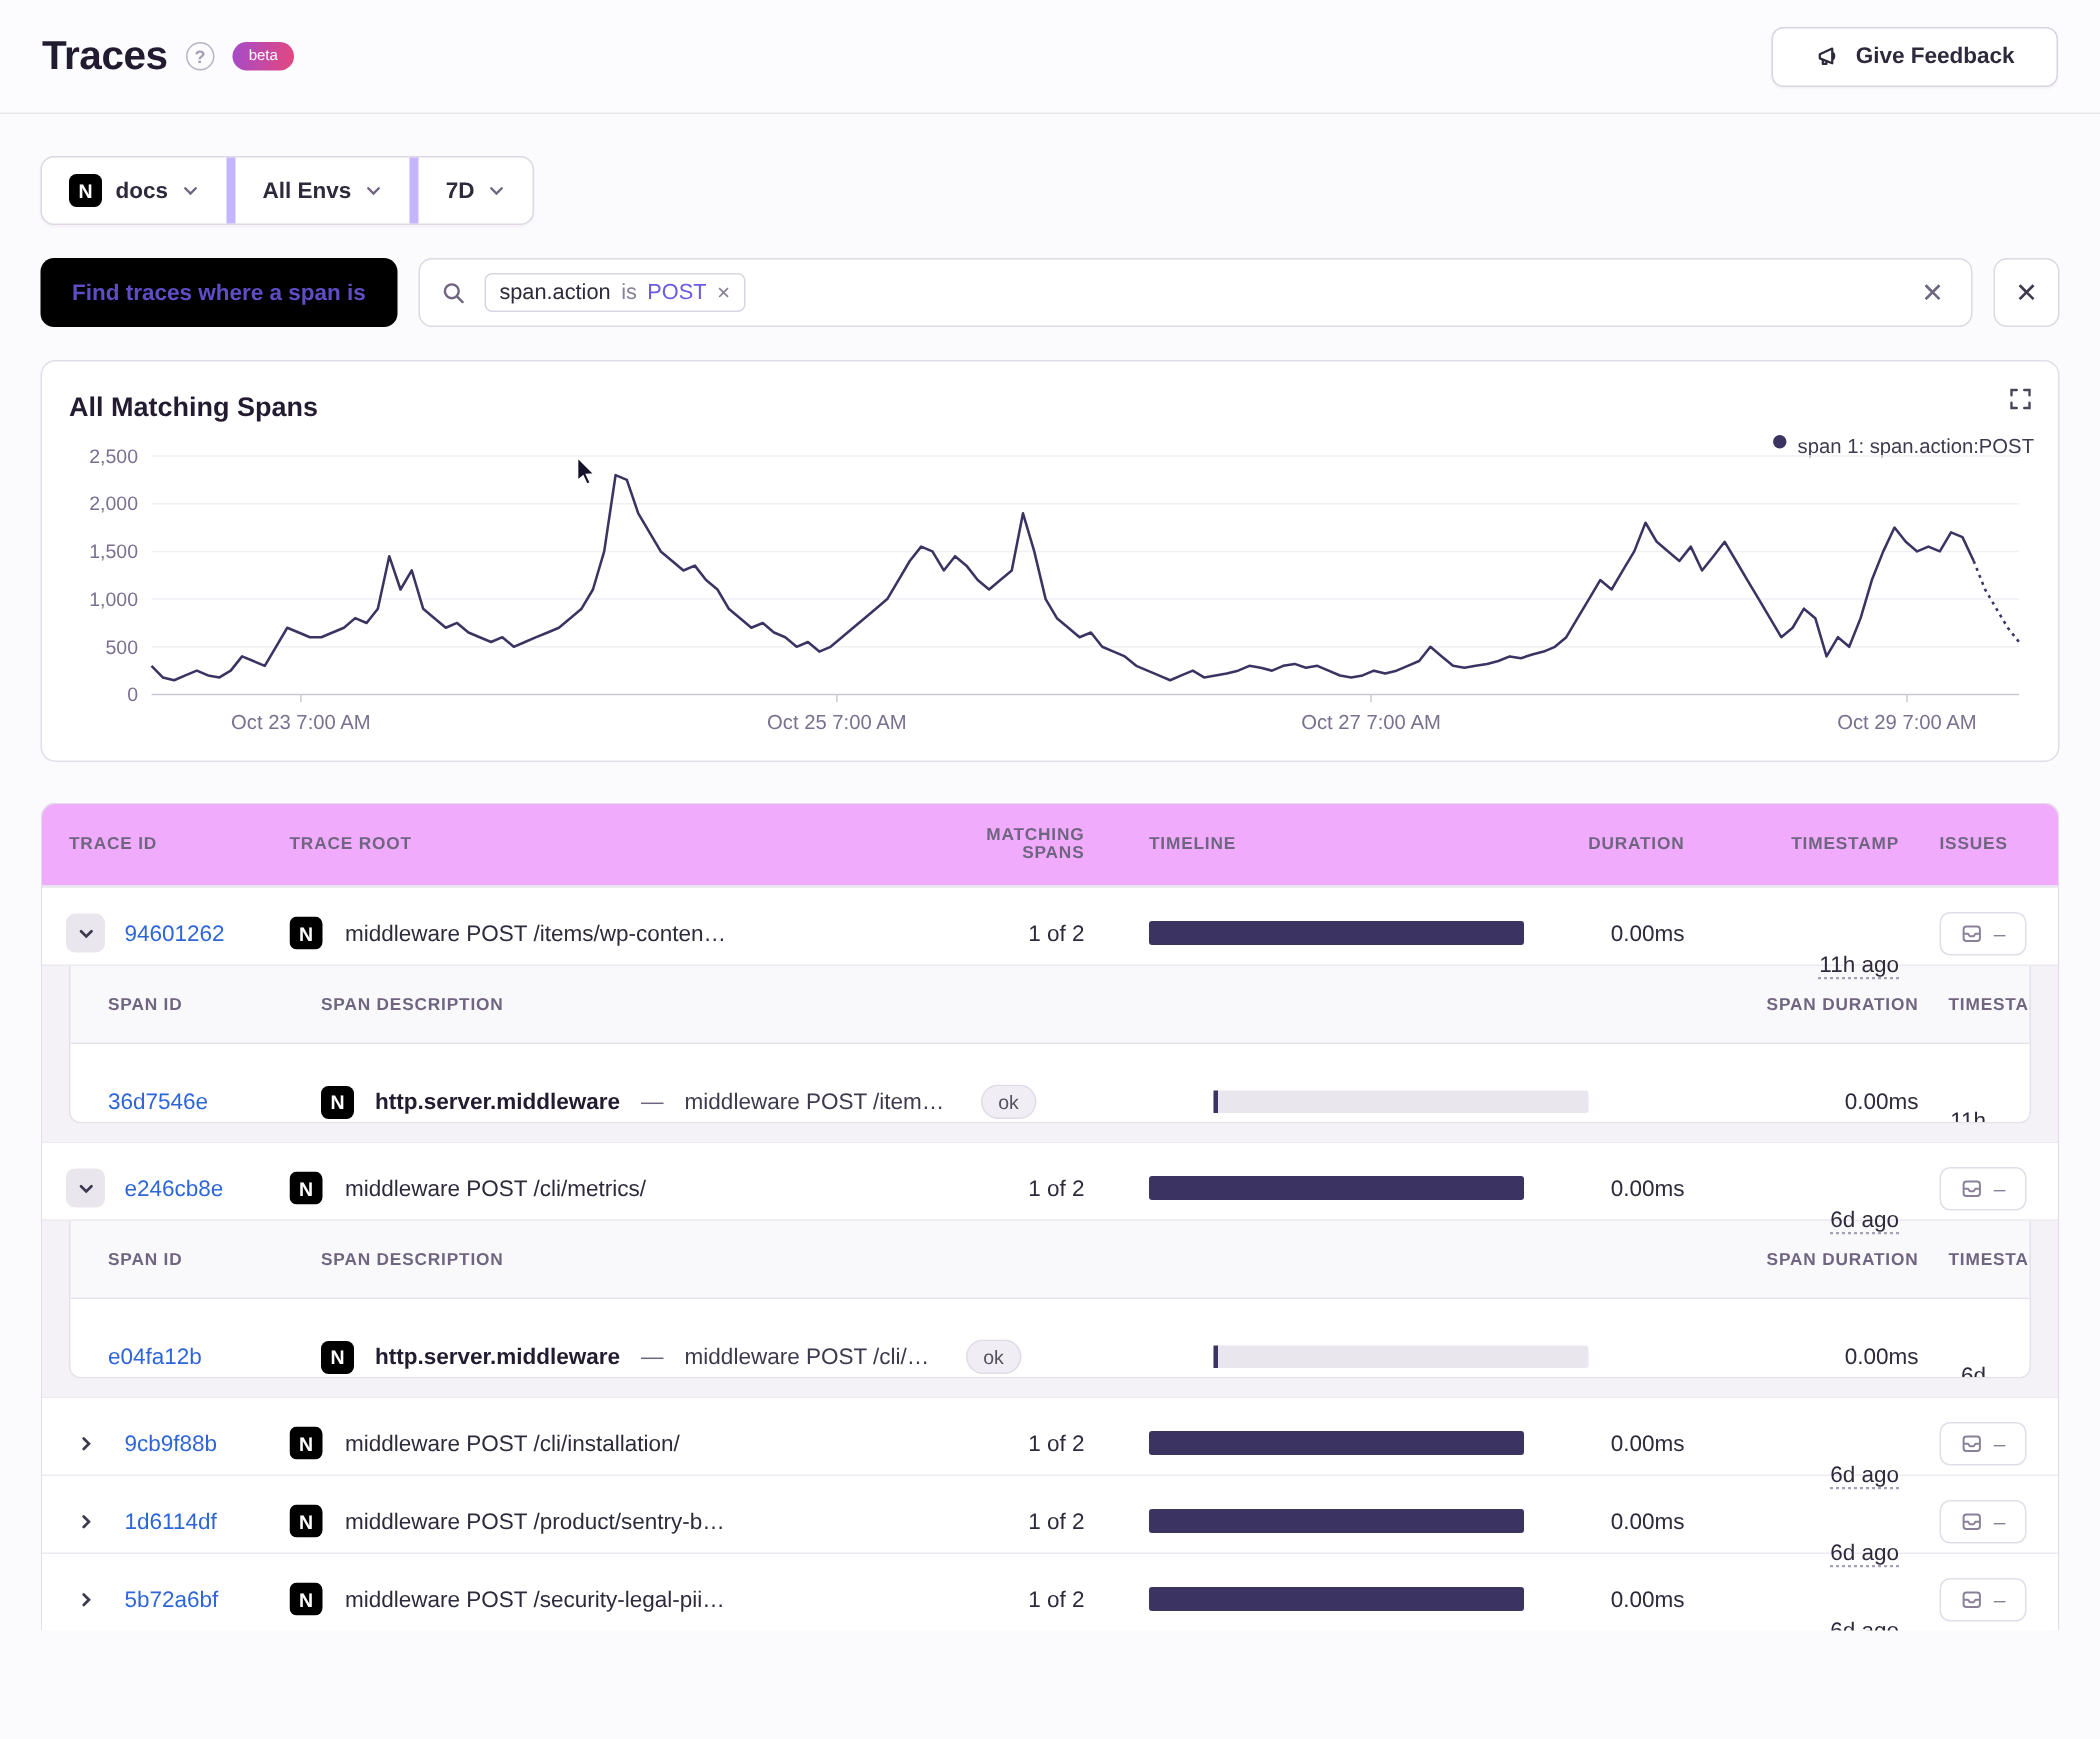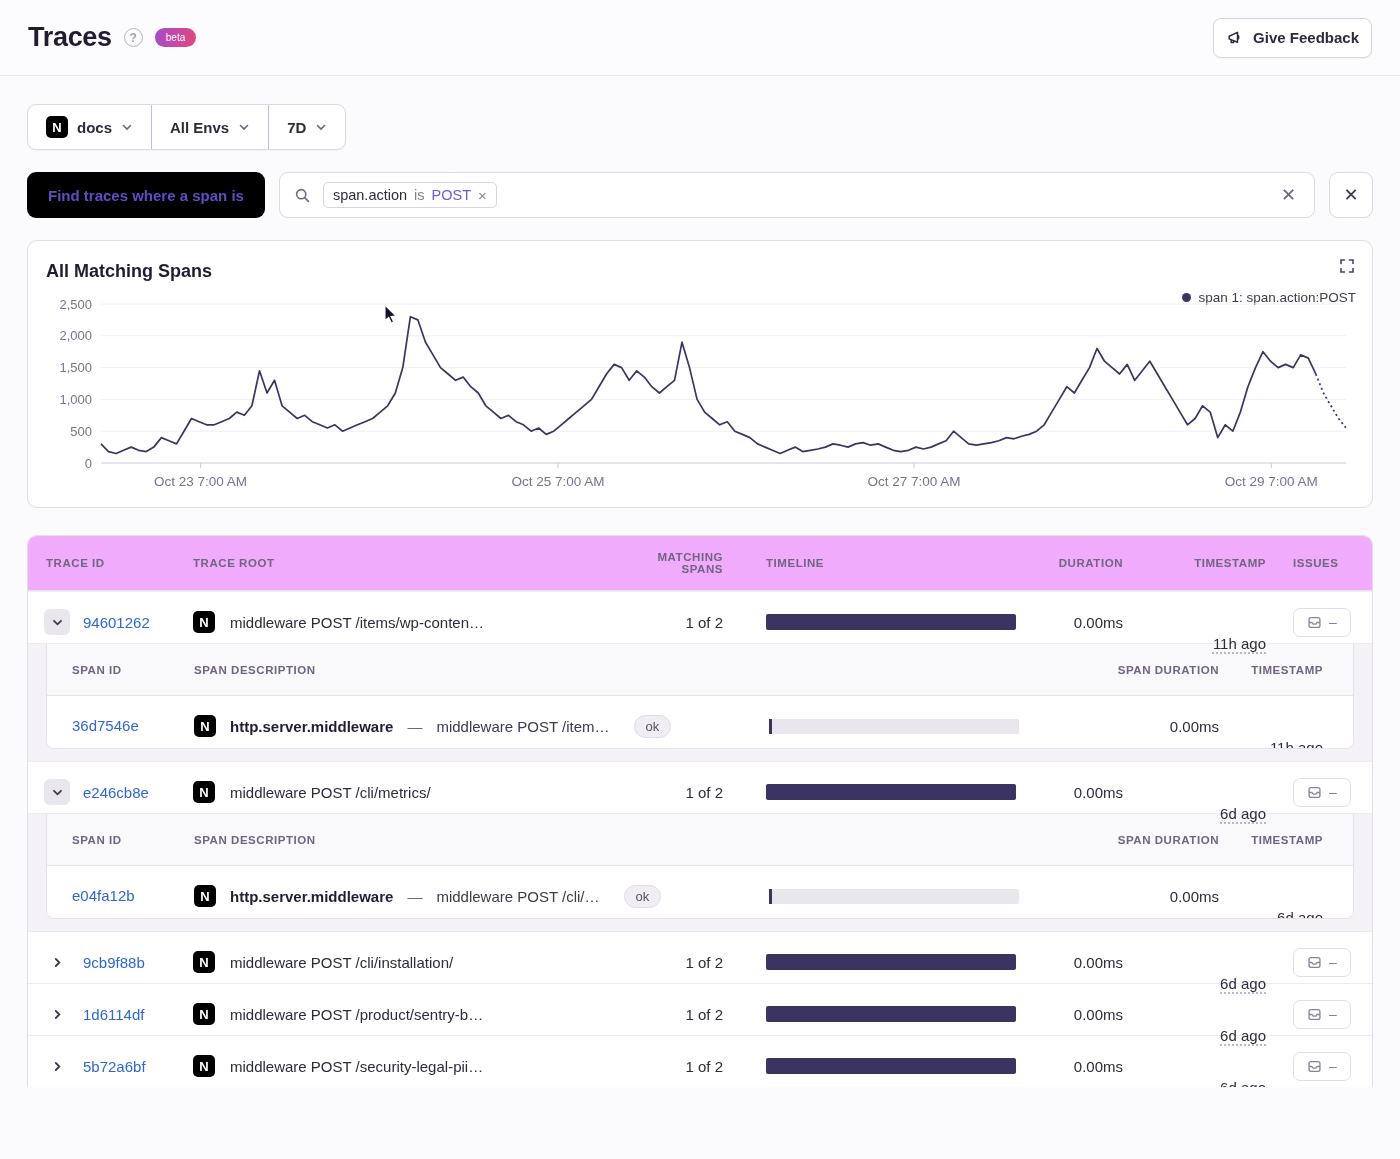--- a/index.html
+++ b/index.html
@@ -21,39 +21,39 @@
   .help-icon {
     width:19px; height:19px; border:1.5px solid #b9b3c4; border-radius:50%;
     color:#a59eb2; font-size:12px; font-weight:700; display:flex; align-items:center; justify-content:center;
   }
   .beta-badge {
     background:linear-gradient(100deg,#a44bc9 0%,#e4477e 100%);
     color:#fff; font-size:10px; font-weight:400; padding:4px 11px; border-radius:20px;
   }
   .feedback-btn {
     display:flex; align-items:center; gap:9px; background:#fff;
-    border:1px solid #d9d4e1; border-radius:8px; padding:10px 12px;
+    border:1px solid #d9d4e1; border-radius:8px; padding:10px 28px;
     font-size:15px; font-weight:700; color:#2f2a3b; cursor:pointer;
     box-shadow:0 1px 2px rgba(40,30,60,.04);
     text-align:right;
   }
 
   .content { padding:0 27px; }
 
   
   .filter-bar {
     margin-top:28px; display:inline-flex; align-items:stretch; background:#fff;
     border:1px solid #ddd8e3; border-radius:9px; height:46px;
     box-shadow:0 1px 2px rgba(40,30,60,.04);
   }
   .filter-seg {
     display:flex; align-items:center; gap:9px; padding:0 18px;
     font-size:15px; font-weight:700; color:#2f2a3b; cursor:pointer;
   }
-  .filter-seg + .filter-seg { border-left:1px solid #c4b5fd; }
+  .filter-seg + .filter-seg { border-left:6px solid #c4b5fd; }
   .proj-icon {
     width:22px; height:22px; background:#000; border-radius:5px; color:#fff;
     font-size:13px; font-weight:700; display:flex; align-items:center; justify-content:center;
   }
   .chev { color:#6f6580; }
 
   
   .query-row { margin-top:22px; display:flex; align-items:flex-start; gap:14px; }
   .span-label-pill {
     background:#000000; color:#5f4dc6; font-size:15px; font-weight:700;
@@ -83,21 +83,21 @@
     font-size:15px; font-weight:700; color:#2f2a3b; cursor:pointer;
   }
 
   
   .chart-card {
     position:relative; margin-top:22px; background:#fff; border:1px solid #e2dde8;
     border-radius:10px; height:268px;
   }
   .chart-title { position:absolute; left:18px; top:20px; font-size:18px; font-weight:700; color:#231c30; }
   .expand-btn { position:absolute; right:17px; top:17px; color:#4a4458; cursor:pointer; }
-  .legend { position:absolute; right:16px; top:49px; display:flex; align-items:center; gap:7px;
+  .legend { position:absolute; right:16px; top:49px; display:flex; gap:7px;
             font-size:13.5px; color:#3f394d; }
   .legend-dot { width:9px; height:9px; border-radius:50%; }
   .chart-body { position:absolute; left:18px; top:55px; width:1310px; height:205px; }
   .cursor-arrow { position:absolute; left:356px; top:63px; pointer-events:none; }
 
   
   .table-card {
     margin-top:27px; background:#fff; border:1px solid #e2dde8; border-radius:10px 10px 0 0;
     border-bottom:none; overflow:hidden;
   }
@@ -137,20 +137,21 @@
     display:flex; align-items:center; justify-content:center; gap:7px; color:#8a8198;
     background:#fff; cursor:pointer; font-size:14px;
   }
 
   
   .expanded-panel { background:#f4f2f7; border-top:1px solid #edeaf1; padding:0 18px 12px; }
   .sgrid {
     display:grid;
     grid-template-columns:147px 548px 295px 182px 1fr;
     align-items:center;
+    gap:20px;
   }
   .sub-table { border:1px solid #e5e1ea; border-radius:0 0 8px 8px; border-top:none; background:#f9f8fb; overflow:hidden; }
   .sub-head { height:51px; }
   .sh { font-size:11.5px; font-weight:700; color:#6f6580; letter-spacing:.55px; }
   .pl25 { padding-left:25px; } .pr30 { padding-right:30px; }
   .span-row { height:53px; background:#fff; border-top:1px solid #e5e1ea; }
   .span-id { padding-left:25px; }
   .span-desc { display:flex; align-items:center; gap:14px; font-size:15px; white-space:nowrap; overflow:hidden; }
   .op-name { font-weight:700; color:#231c30; }
   .desc-dash { color:#6f6580; }

